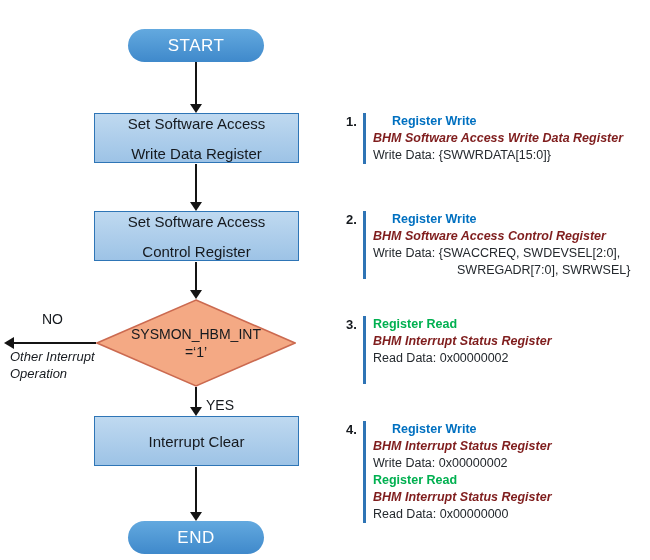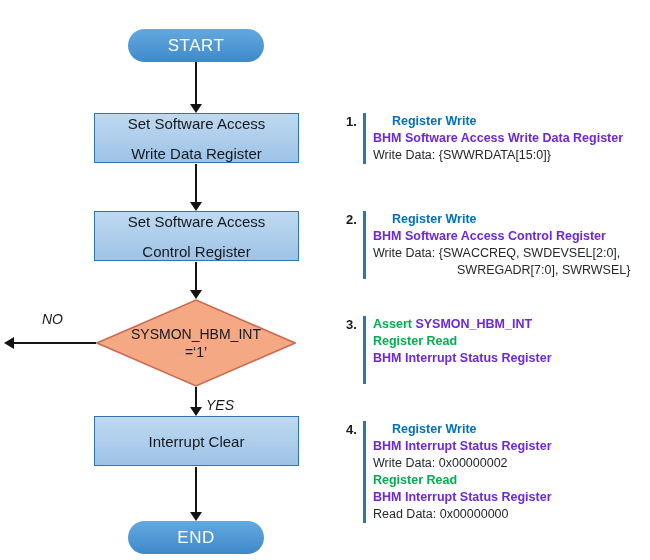--- a/index.html
+++ b/index.html
@@ -28,29 +28,29 @@
 
   .vline { position:absolute; width:2px; background:#141414; }
   .hline { position:absolute; height:2px; background:#141414; }
   .arrow-down { position:absolute; width:0; height:0;
     border-left:6px solid transparent; border-right:6px solid transparent;
     border-top:9px solid #141414; }
   .arrow-left { position:absolute; width:0; height:0;
     border-top:6px solid transparent; border-bottom:6px solid transparent;
     border-right:10px solid #141414; }
 
-  .label-italic { position:absolute; font-style:italic; font-size:14px; color:#15191e; }
+  .label-italic { position:absolute; font-size:14px; color:#15191e; }
   .branch-note { position:absolute; font-style:italic; font-size:13px; line-height:17px; color:#15191e; }
 
   .ann-num { position:absolute; font-size:13px; font-weight:bold; color:#15191e; }
   .ann-bar { position:absolute; width:3px; background:var(--annotation-bar, #2E74B5); }
   .ann-text { position:absolute; font-size:12.5px; line-height:17px; color:#24292e; white-space:nowrap; }
   .t-blue  { color:var(--register-write-text, #0070C0); font-weight:bold;padding-left:19px; }
   .t-green { color:var(--register-read-text, #00B050); font-weight:bold; }
-  .t-bold  { font-weight:bold; color:#6d28d9; }
+  .t-bold  { font-weight:bold; color:#7f1d1d;font-style:italic; }
 </style>
 </head>
 <body>
 
 <div class="canvas">
 
   <div class="pill" style="left:128px; top:13px;">START</div>
 
   <div class="vline" style="left:195px; top:46px; height:42px;"></div>
   <div class="arrow-down" style="left:190px; top:88px;"></div>
@@ -75,20 +75,24 @@
     <polygon points="100,1 199,44 100,87 1,44" fill="#F4A984" stroke="#CB6A50" stroke-width="1.5"></polygon>
   </svg>
   <div class="diamond-text">
     <span>SYSMON_HBM_INT</span>
     <span>=‘1’</span>
   </div>
 
   <div class="hline" style="left:14px; top:326px; width:82px;"></div>
   <div class="arrow-left" style="left:4px; top:321px;"></div>
   <div class="label-italic" style="left:42px; top:295px;">NO</div>
+  <div class="branch-note" style="left:10px; top:332px;">
+    <div>Other Interrupt</div>
+    <div>Operation</div>
+  </div>
 
   <div class="vline" style="left:195px; top:371px; height:20px;"></div>
   <div class="arrow-down" style="left:190px; top:391px;"></div>
   <div class="label-italic" style="left:206px; top:381px;">YES</div>
 
   <div class="process" style="top:400px;">
     <span>Interrupt Clear</span>
   </div>
 
   <div class="vline" style="left:195px; top:451px; height:45px;"></div>
@@ -114,23 +118,23 @@
       <div class="t-bold">BHM Software Access Control Register</div>
       <div>Write Data: {SWACCREQ, SWDEVSEL[2:0],</div>
       <div style="padding-left:84px;">SWREGADR[7:0], SWRWSEL}</div>
     </div>
   </div>
 
   <div>
     <div class="ann-num" style="left:346px; top:301px;">3.</div>
     <div class="ann-bar" style="left:363px; top:300px; height:68px;"></div>
     <div class="ann-text" style="left:373px; top:300px;">
-      <div><span class="t-green">Assert</span> <span class="t-bold">SYSMON_HBM_INT</span></div>
       <div class="t-green">Register Read</div>
       <div class="t-bold">BHM Interrupt Status Register</div>
+      <div>Read Data: 0x00000002</div>
     </div>
   </div>
 
   <div>
     <div class="ann-num" style="left:346px; top:406px;">4.</div>
     <div class="ann-bar" style="left:363px; top:405px; height:102px;"></div>
     <div class="ann-text" style="left:373px; top:405px;">
       <div class="t-blue">Register Write</div>
       <div class="t-bold">BHM Interrupt Status Register</div>
       <div>Write Data: 0x00000002</div>

